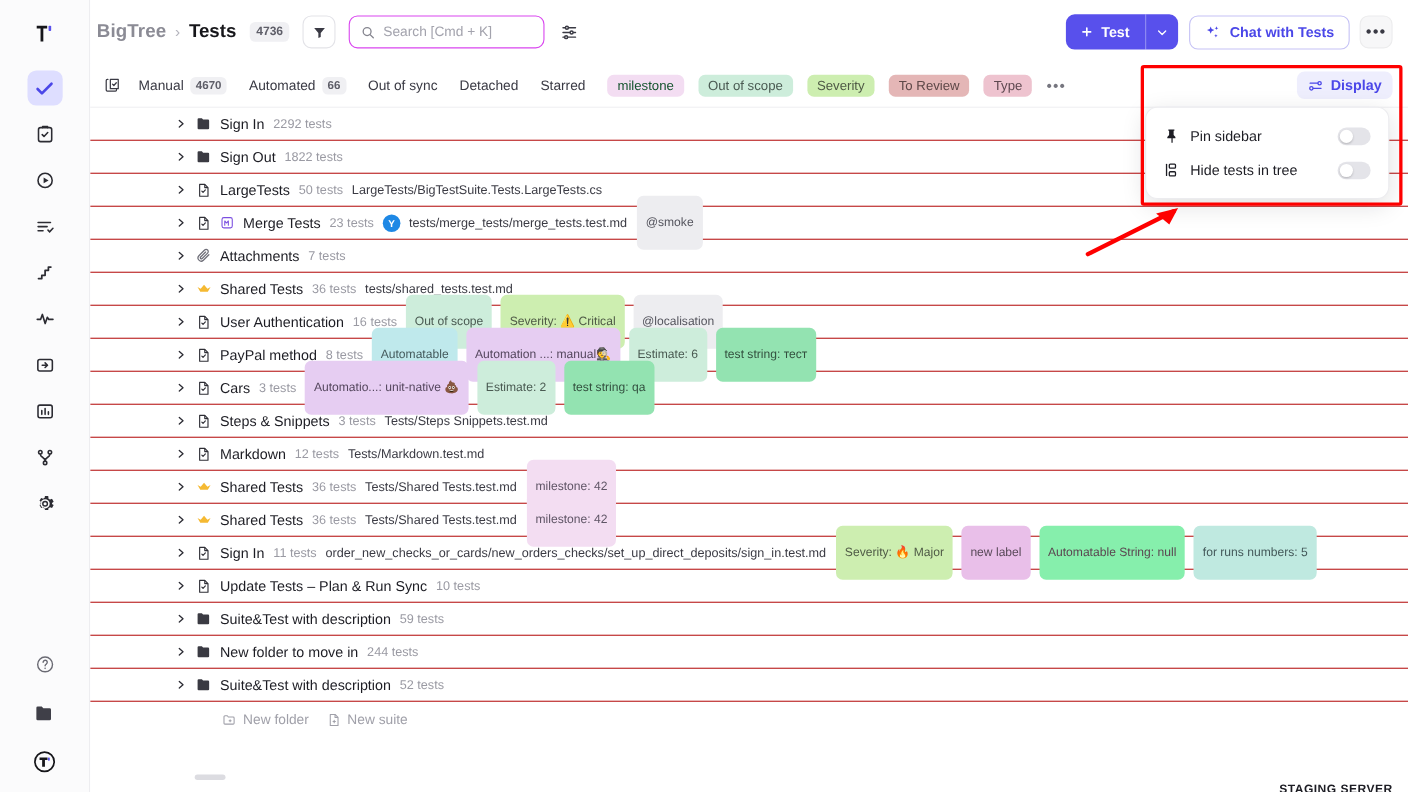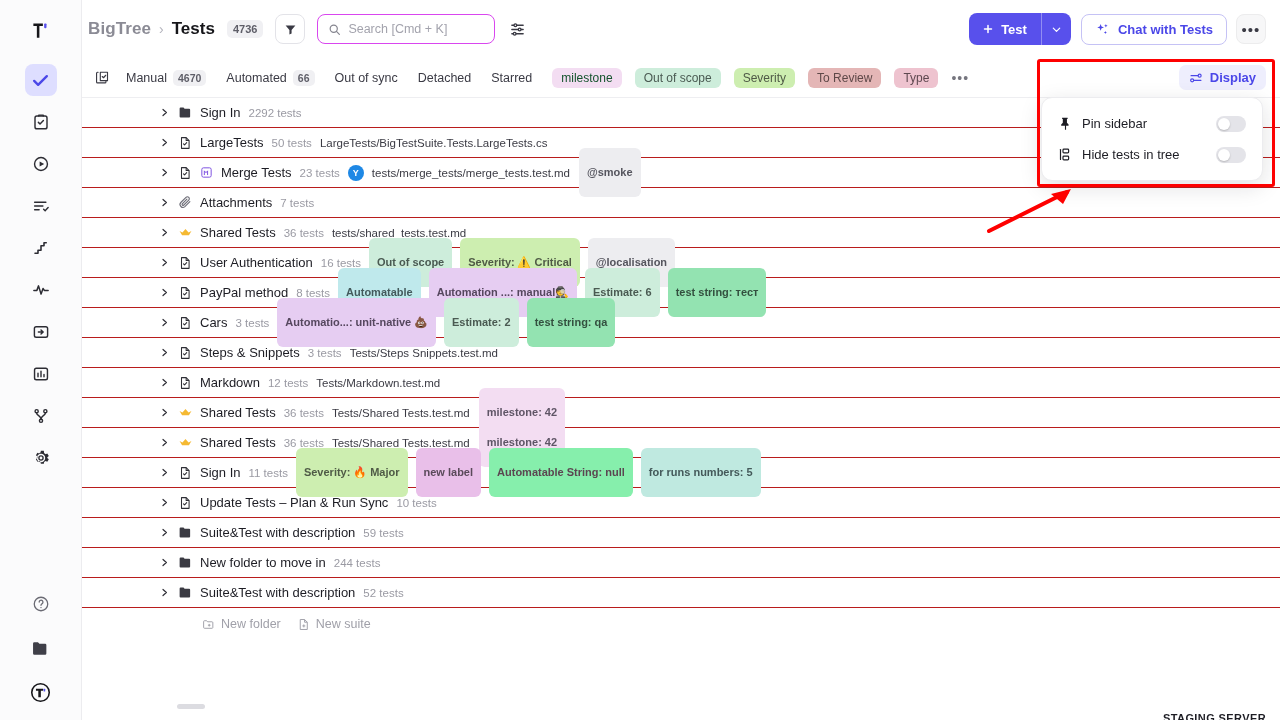--- a/index.html
+++ b/index.html
@@ -130,21 +130,21 @@
     border-bottom: 1px solid #b91c1c;
     white-space: nowrap;
   }
   .row .twisty { width: 18px; margin-left: -26px; color: #2d2d35; display:flex; align-items:center; }
   .row .ficon { width: 22px; display: flex; align-items: center; color: #2f2f36; }
   .row .name { font-size: 13px; color: #1d1d24; font-weight: 500; margin-right: 8px; }
   .row .cnt { font-size: 11.5px; color: #9a9aa3; margin-right: 8px; }
   .row .path { font-size: 11.5px; color: #3b3b44; margin-right: 9px; }
   .tag {
     font-size: 11px; border-radius: 6px; padding: 16px 8px; margin-right: 8px;
-    display: inline-flex; align-items: center; gap: 3px; line-height: 1.5; font-weight: bold;
+    display: inline-flex; align-items: center; gap: 3px; line-height: 1.5;
   }
   .avatar {
     width: 16px; height: 16px; border-radius: 50%;
     background: #1e88e5; color: #fff; font-size: 9px; font-weight: 700;
     display: flex; align-items: center; justify-content: center; margin-right: 8px;
   }
   .md-badge { width: 16px; margin-right: 5px; display:flex; align-items:center; }
 
   .newrow {
     display: flex; gap: 16px;
@@ -403,20 +403,34 @@
           </span>
         <span class="ficon">
             <svg width="15" height="15" viewBox="0 0 24 24" fill="#3a3a42">
               <path d="M2.6 5.6A1.6 1.6 0 014.2 4h4.6l1.8 2h7.2a1.6 1.6 0 011.6 1.6v10.8a1.6 1.6 0 01-1.6 1.6H4.2a1.6 1.6 0 01-1.6-1.6z"></path>
             </svg>
           </span>
         <span class="name">Sign In</span>
         <span class="cnt">2292 tests</span>
       </div>
 
+      <div class="row">
+        <span class="twisty">
+            <svg width="9" height="9" viewBox="0 0 24 24" fill="none" stroke="currentColor" stroke-width="3.2" stroke-linecap="round" stroke-linejoin="round">
+              <path d="M8 4l9 8-9 8"></path>
+            </svg>
+          </span>
+        <span class="ficon">
+            <svg width="15" height="15" viewBox="0 0 24 24" fill="#3a3a42">
+              <path d="M2.6 5.6A1.6 1.6 0 014.2 4h4.6l1.8 2h7.2a1.6 1.6 0 011.6 1.6v10.8a1.6 1.6 0 01-1.6 1.6H4.2a1.6 1.6 0 01-1.6-1.6z"></path>
+            </svg>
+          </span>
+        <span class="name">Sign Out</span>
+        <span class="cnt">1822 tests</span>
+      </div>
 
       <div class="row">
         <span class="twisty">
             <svg width="9" height="9" viewBox="0 0 24 24" fill="none" stroke="currentColor" stroke-width="3.2" stroke-linecap="round" stroke-linejoin="round">
               <path d="M8 4l9 8-9 8"></path>
             </svg>
           </span>
         <span class="ficon">
             <svg width="14" height="14" viewBox="0 0 24 24" fill="none" stroke="#2f2f36" stroke-width="1.8" stroke-linejoin="round">
               <path d="M6 2.8h8l5 5v13.4H6z"></path>
@@ -625,20 +639,21 @@
           </span>
         <span class="ficon">
             <svg width="14" height="14" viewBox="0 0 24 24" fill="none" stroke="#2f2f36" stroke-width="1.8" stroke-linejoin="round">
               <path d="M6 2.8h8l5 5v13.4H6z"></path>
               <path d="M14 2.8v5h5"></path>
               <path d="M9.4 13.4l1.9 1.9 3.6-3.9" stroke-linecap="round"></path>
             </svg>
           </span>
         <span class="name">Sign In</span>
         <span class="cnt">11 tests</span>
+        <span class="path">order_new_checks_or_cards/new_orders_checks/set_up_direct_deposits/sign_in.test.md</span>
         <span class="tag" style="background:#cdeeb0;color:#4f5a46">Severity: 🔥 Major</span>
         <span class="tag" style="background:#e9bfe9;color:#5a4a5a">new label</span>
         <span class="tag" style="background:#86efac;color:#5b4651">Automatable String: null</span>
         <span class="tag" style="background:#bfe9e0;color:#44595a">for runs numbers: 5</span>
       </div>
 
       <div class="row">
         <span class="twisty">
             <svg width="9" height="9" viewBox="0 0 24 24" fill="none" stroke="currentColor" stroke-width="3.2" stroke-linecap="round" stroke-linejoin="round">
               <path d="M8 4l9 8-9 8"></path>

